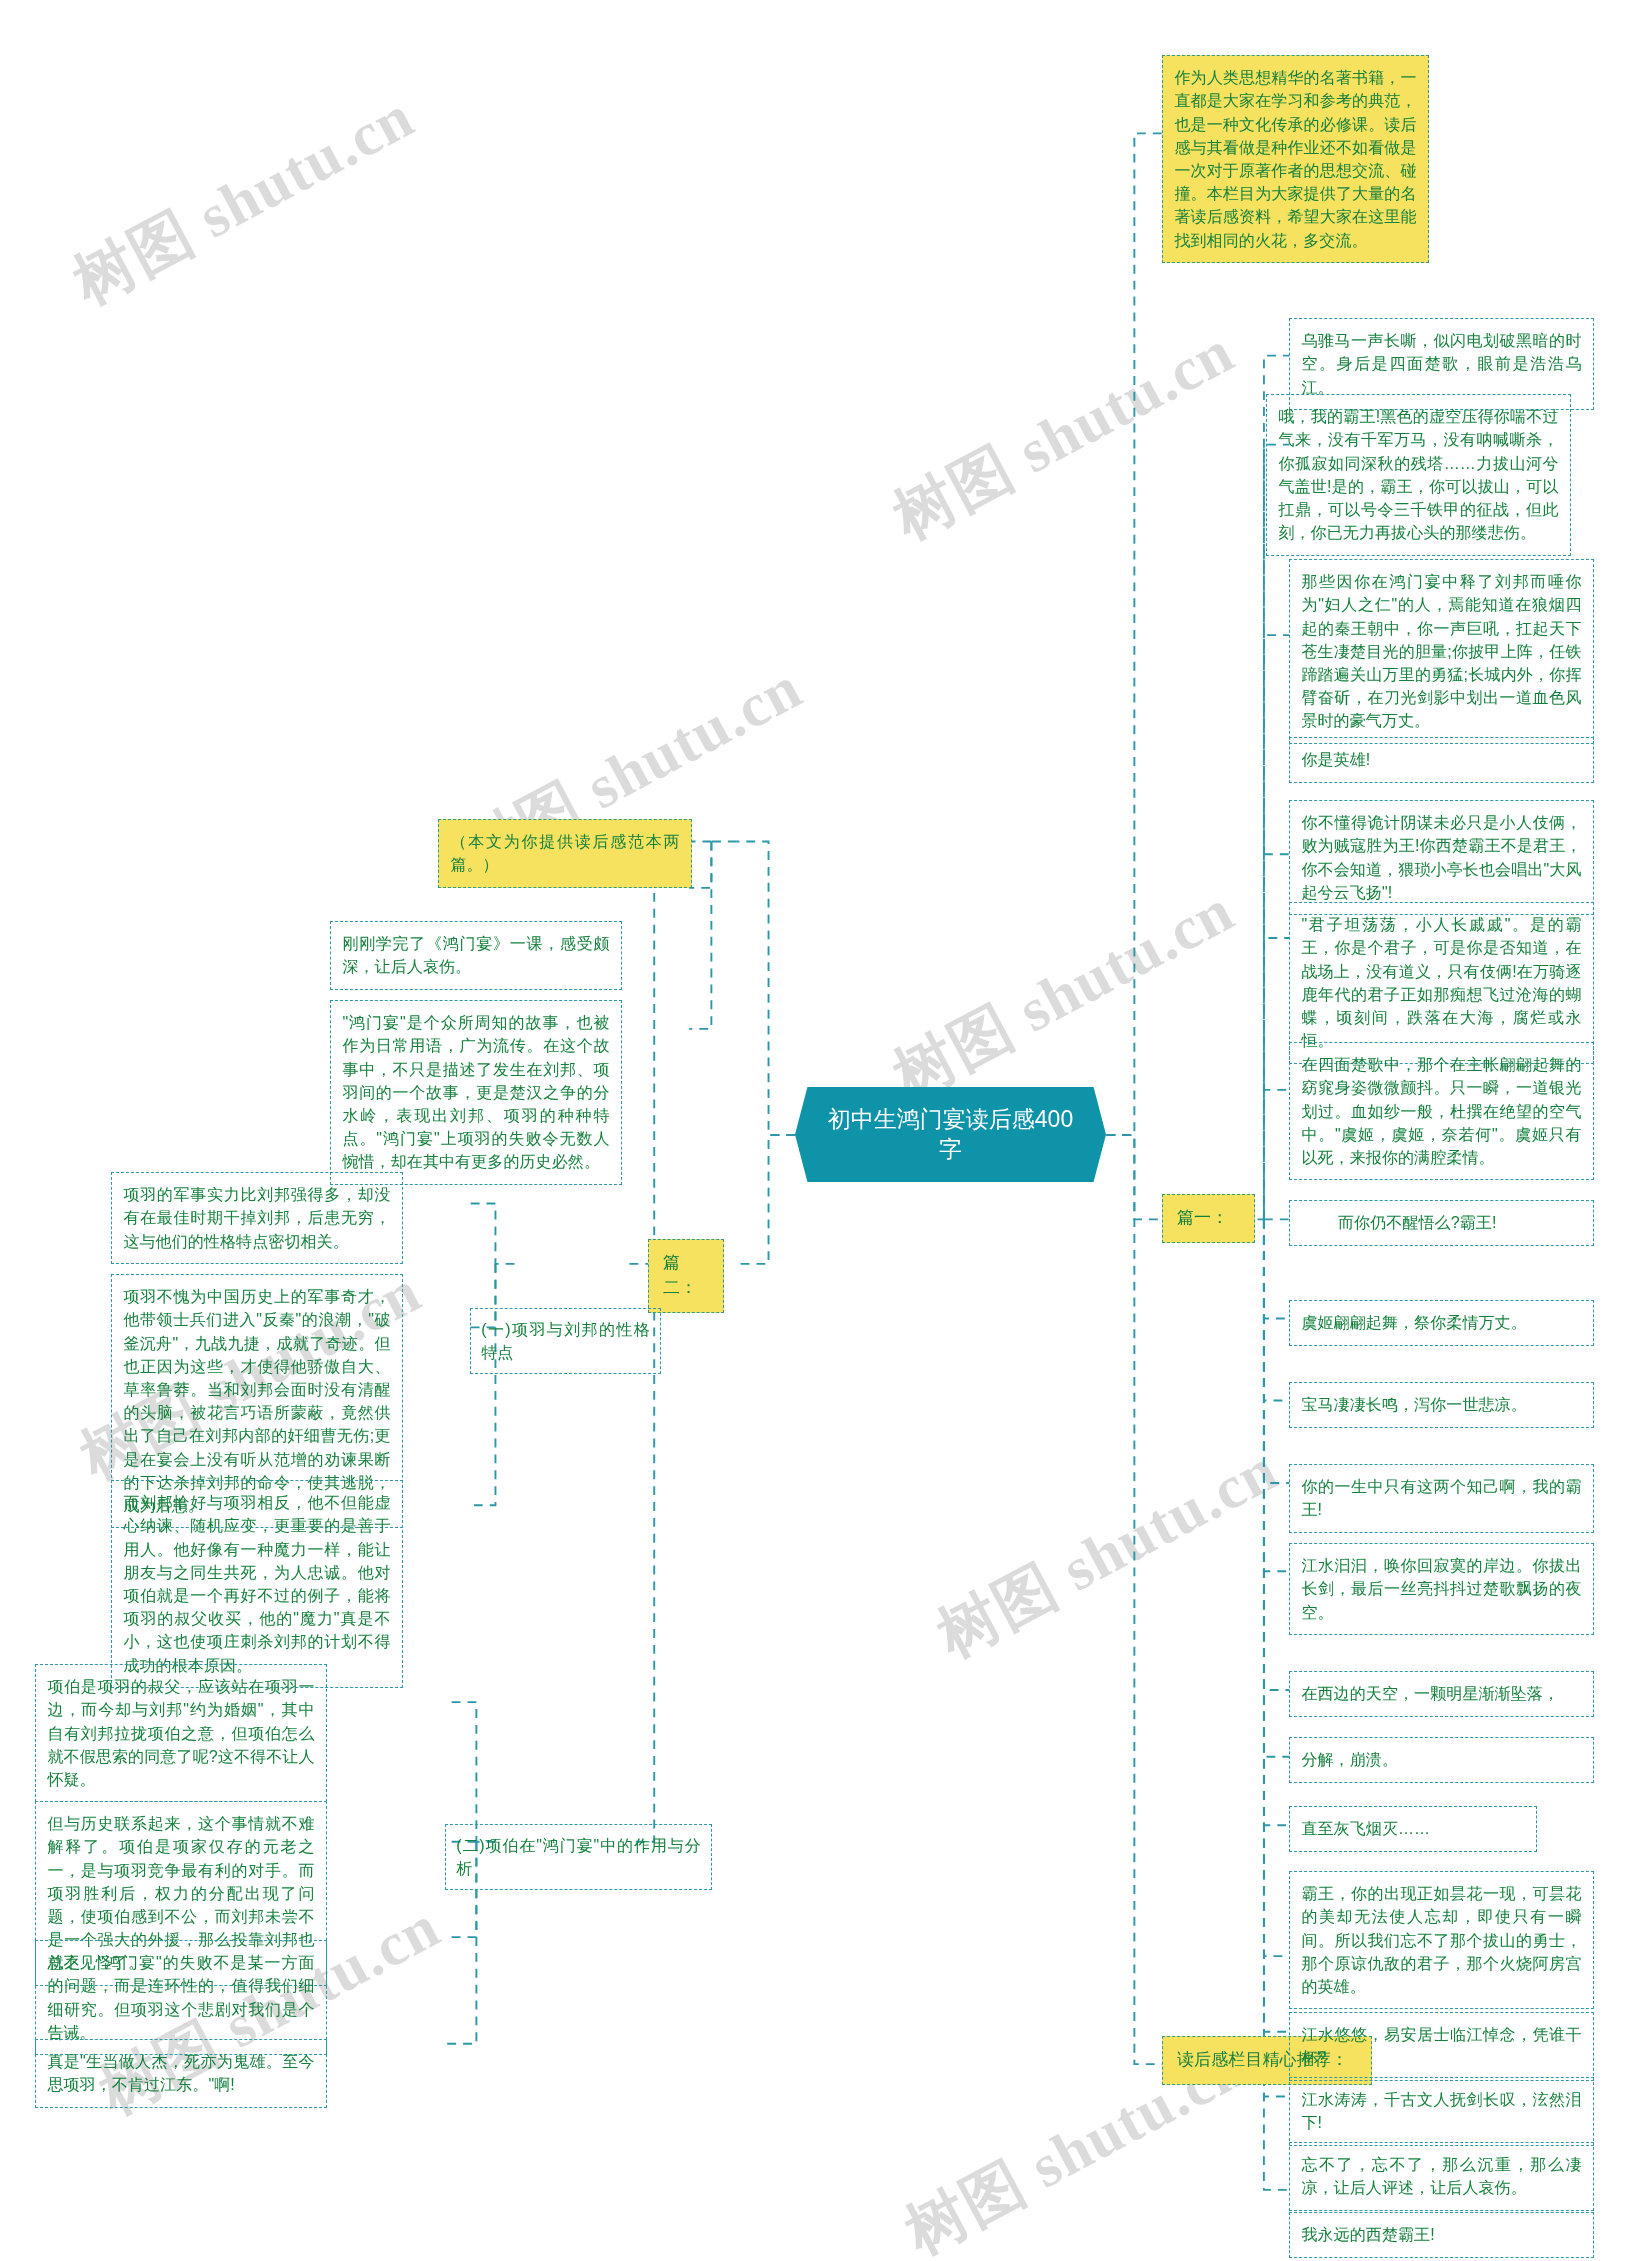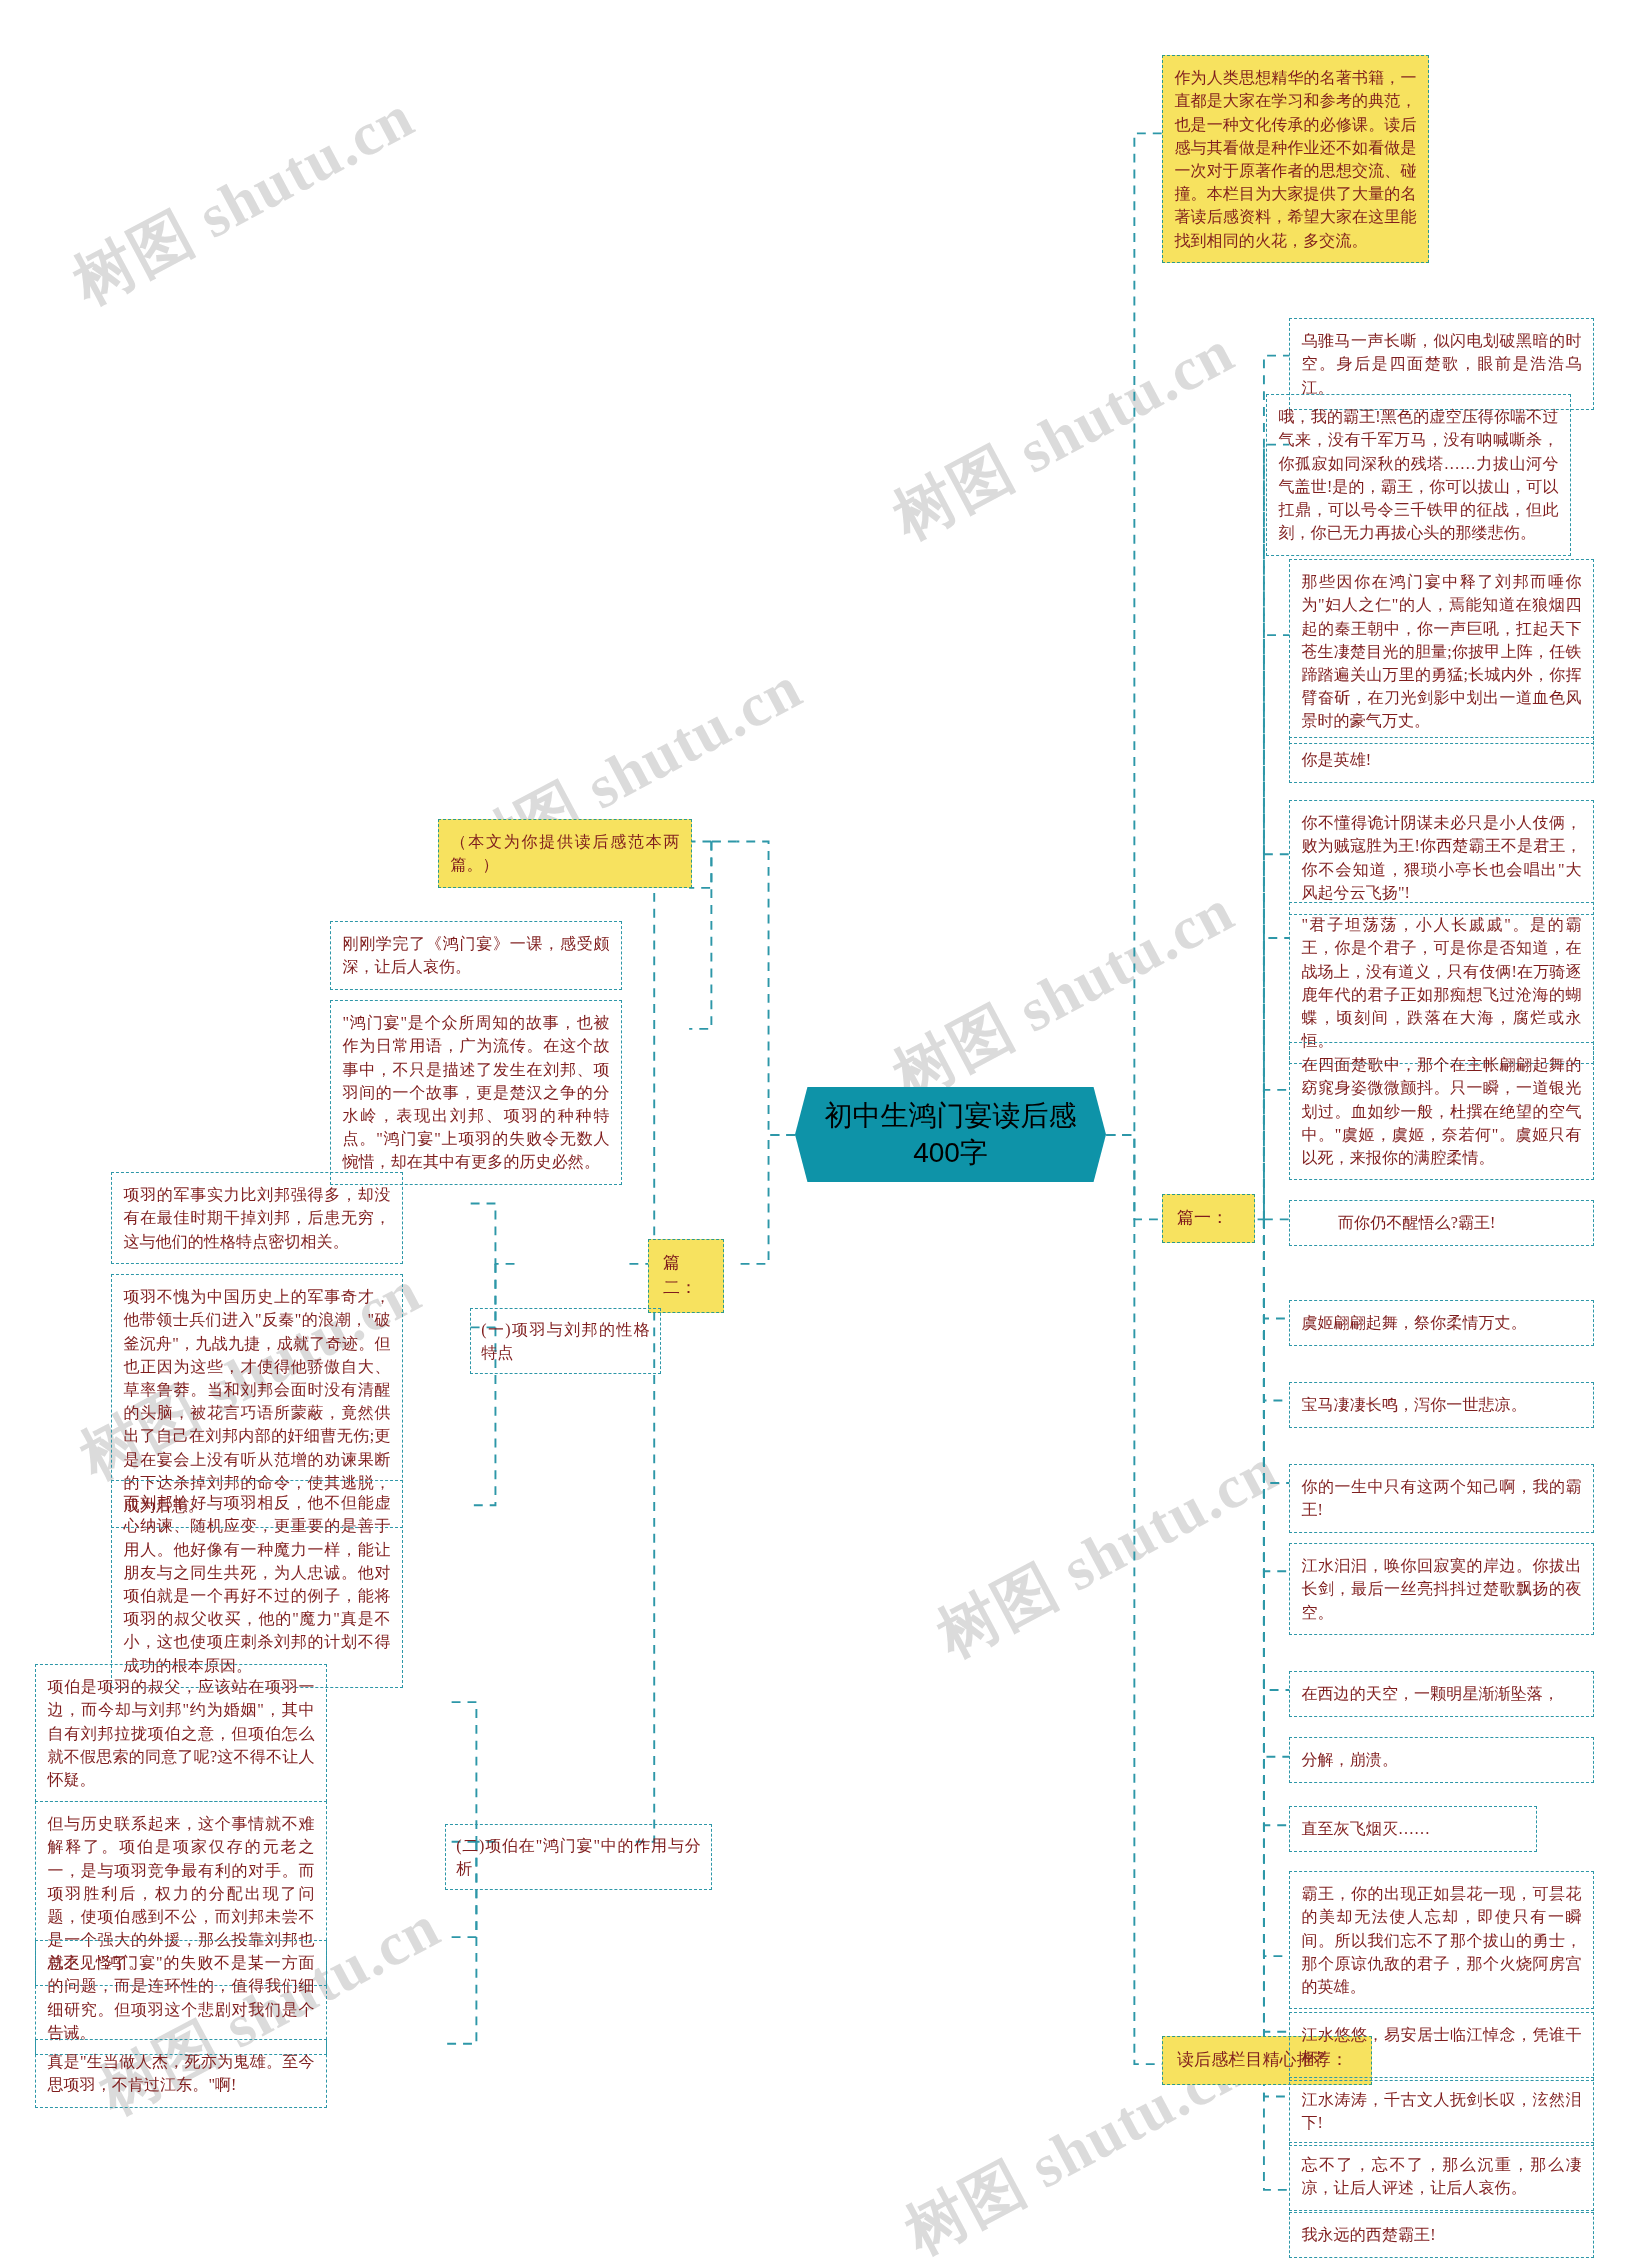--- a/index.html
+++ b/index.html
@@ -34,25 +34,24 @@
   
   #wires { position: absolute; inset: 0; width: 1626px; height: 2261px; pointer-events: none; }
 
   
   .node {
     position: absolute;
     border: 1.9px dashed #2d97a8;
     padding: 10.2px 11.4px;
     font-size: 16px;
     line-height: 1.45;
-    color: #7f1d1d;
+    color: #15803d;
     background: transparent;
     letter-spacing: 0.1px;
     text-align: justify;
-    font-family: Liberation Serif, serif;
   }
   .node.yellow {
     background: #f7e25f;
     border-color: #2d9a8c;
   }
   .node.label {
     background: #f7e25f;
     border-color: #2d9a8c;
     font-size: 17px;
     padding: 11.4px 14px;
@@ -64,22 +63,22 @@
   }
 
   
   #root-node {
     position: absolute;
     left: 795px;
     top: 1087px;
     width: 311px;
     height: 95px;
     background: #0e93a8;
-    color: #000000;
-    font-size: 28px;
+    color: #ffffff;
+    font-size: 23px;
     line-height: 1.3;
     display: flex;
     align-items: center;
     justify-content: center;
     text-align: center;
     padding: 0 28px;
     clip-path: polygon(0% 50%, 4% 0%, 96% 0%, 100% 50%, 96% 100%, 4% 100%);
   }
 </style>
 </head>

